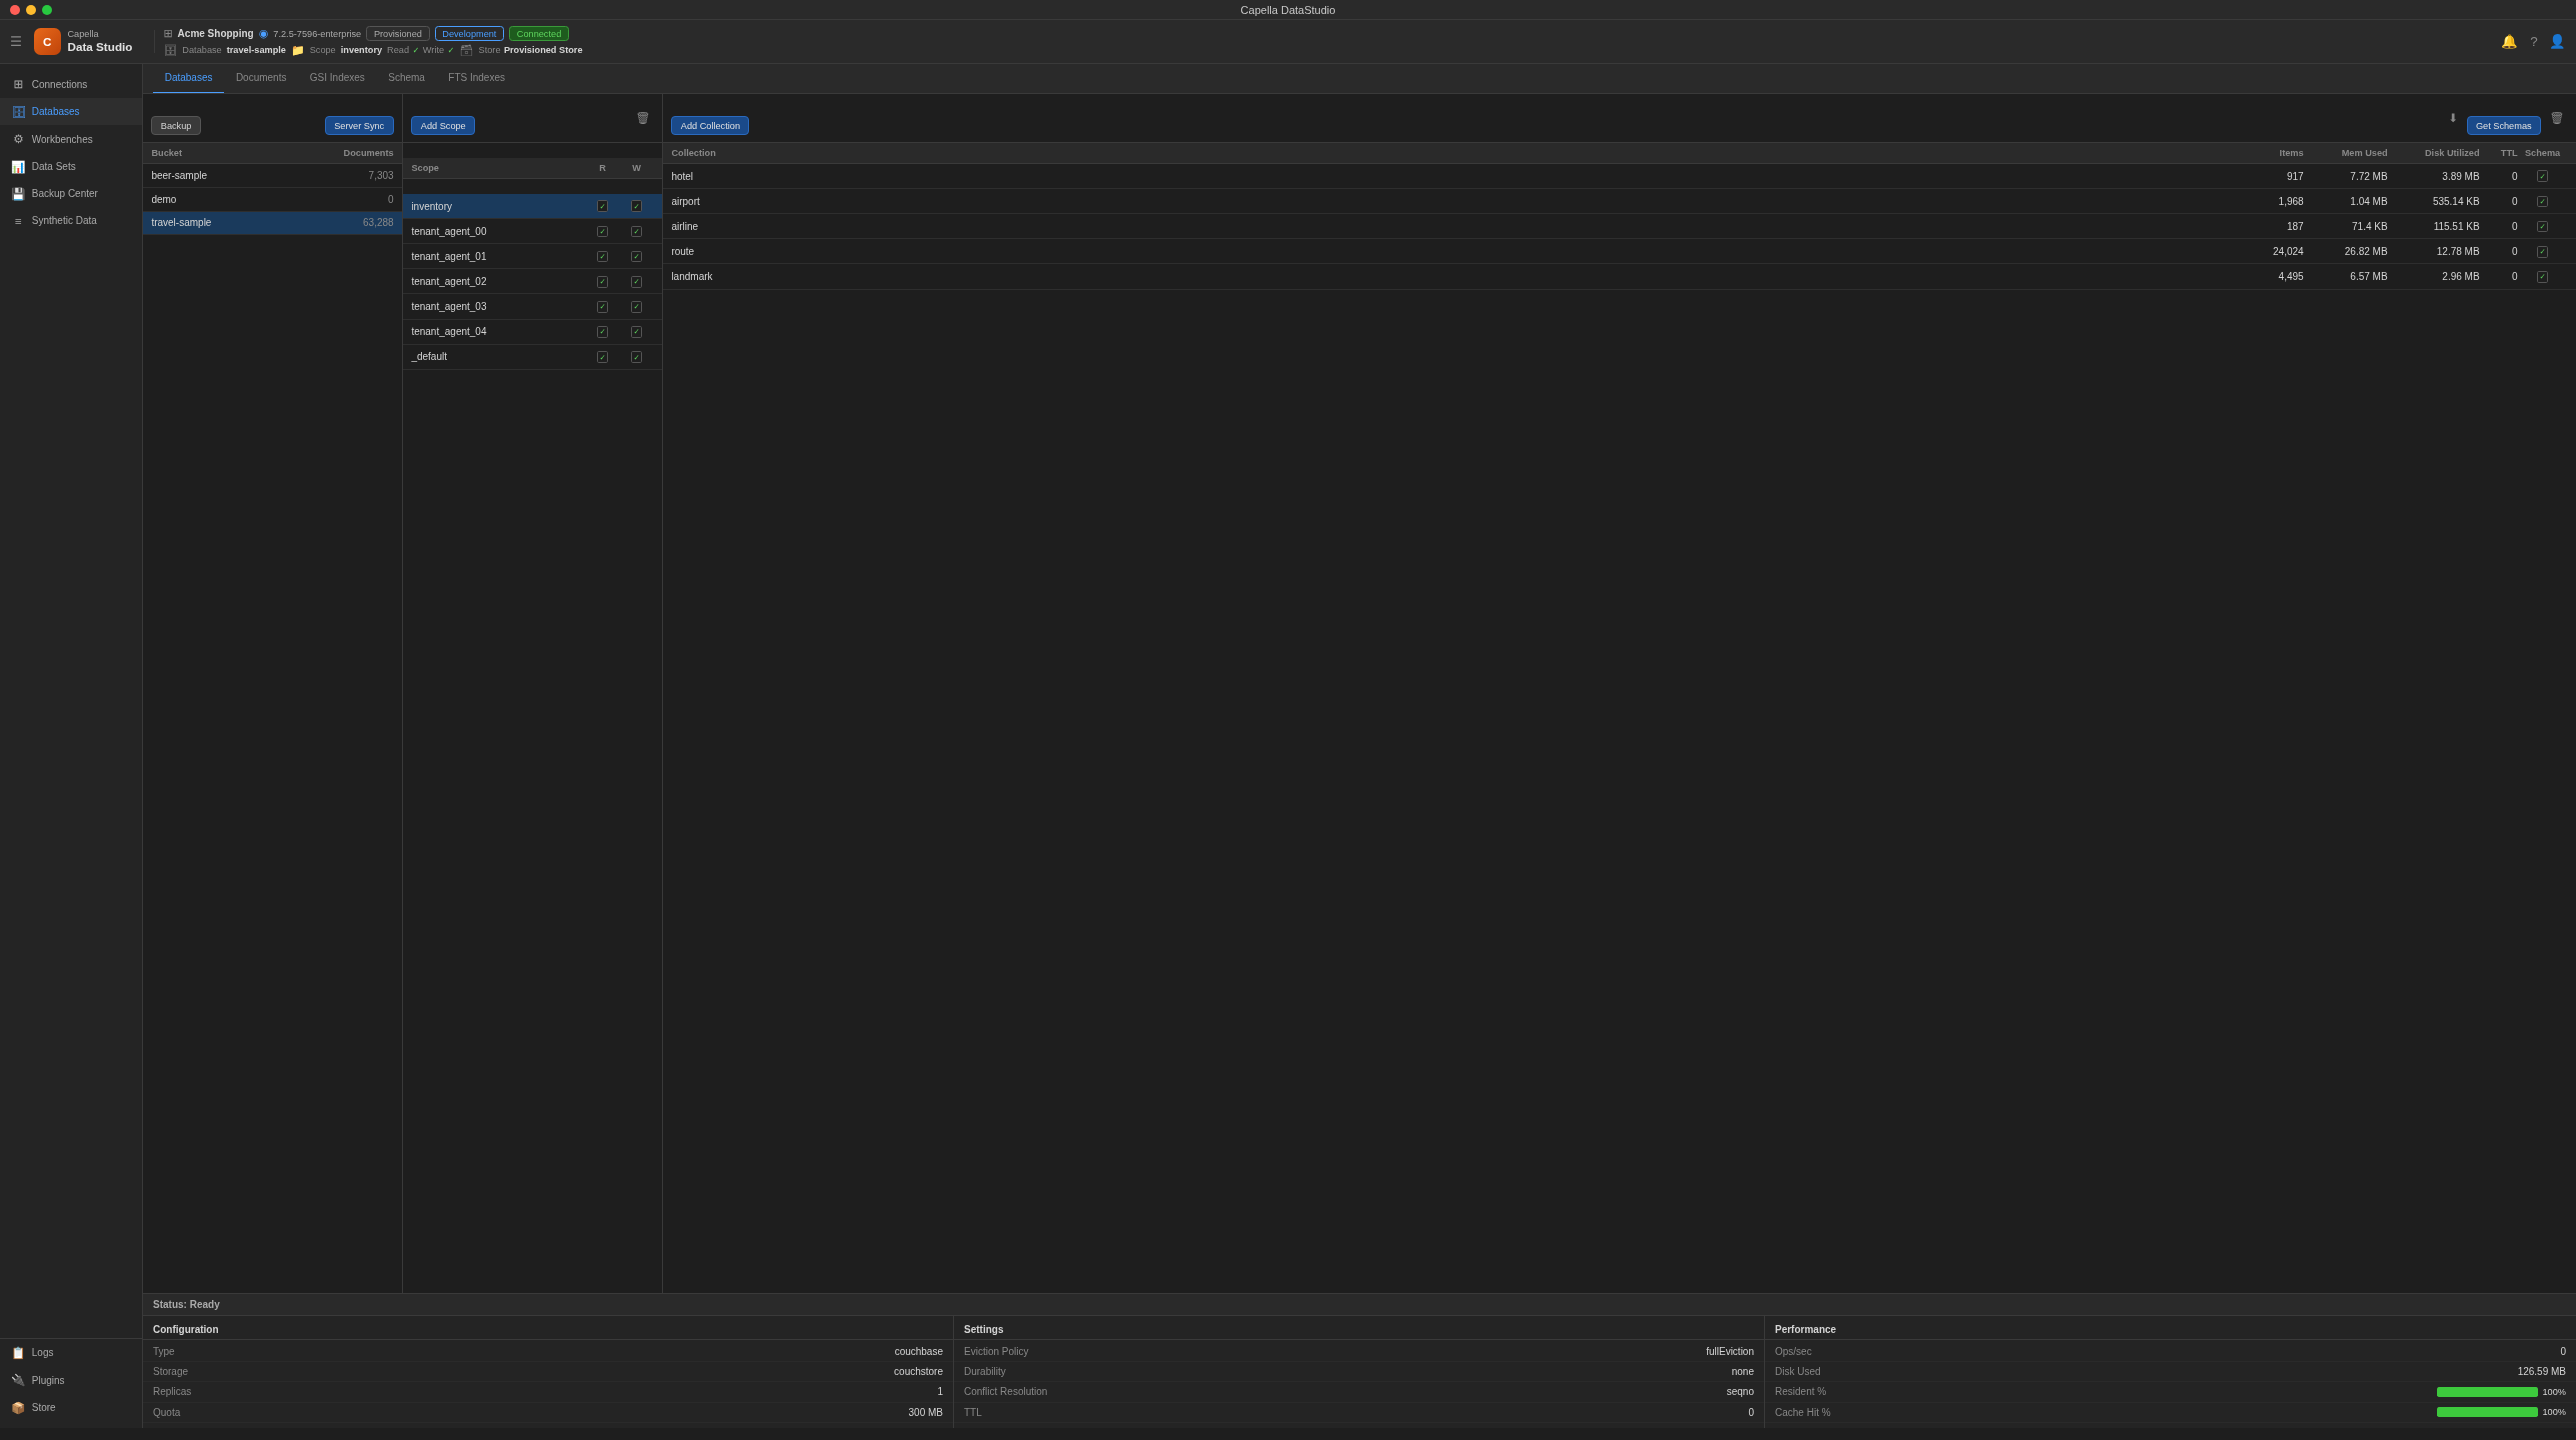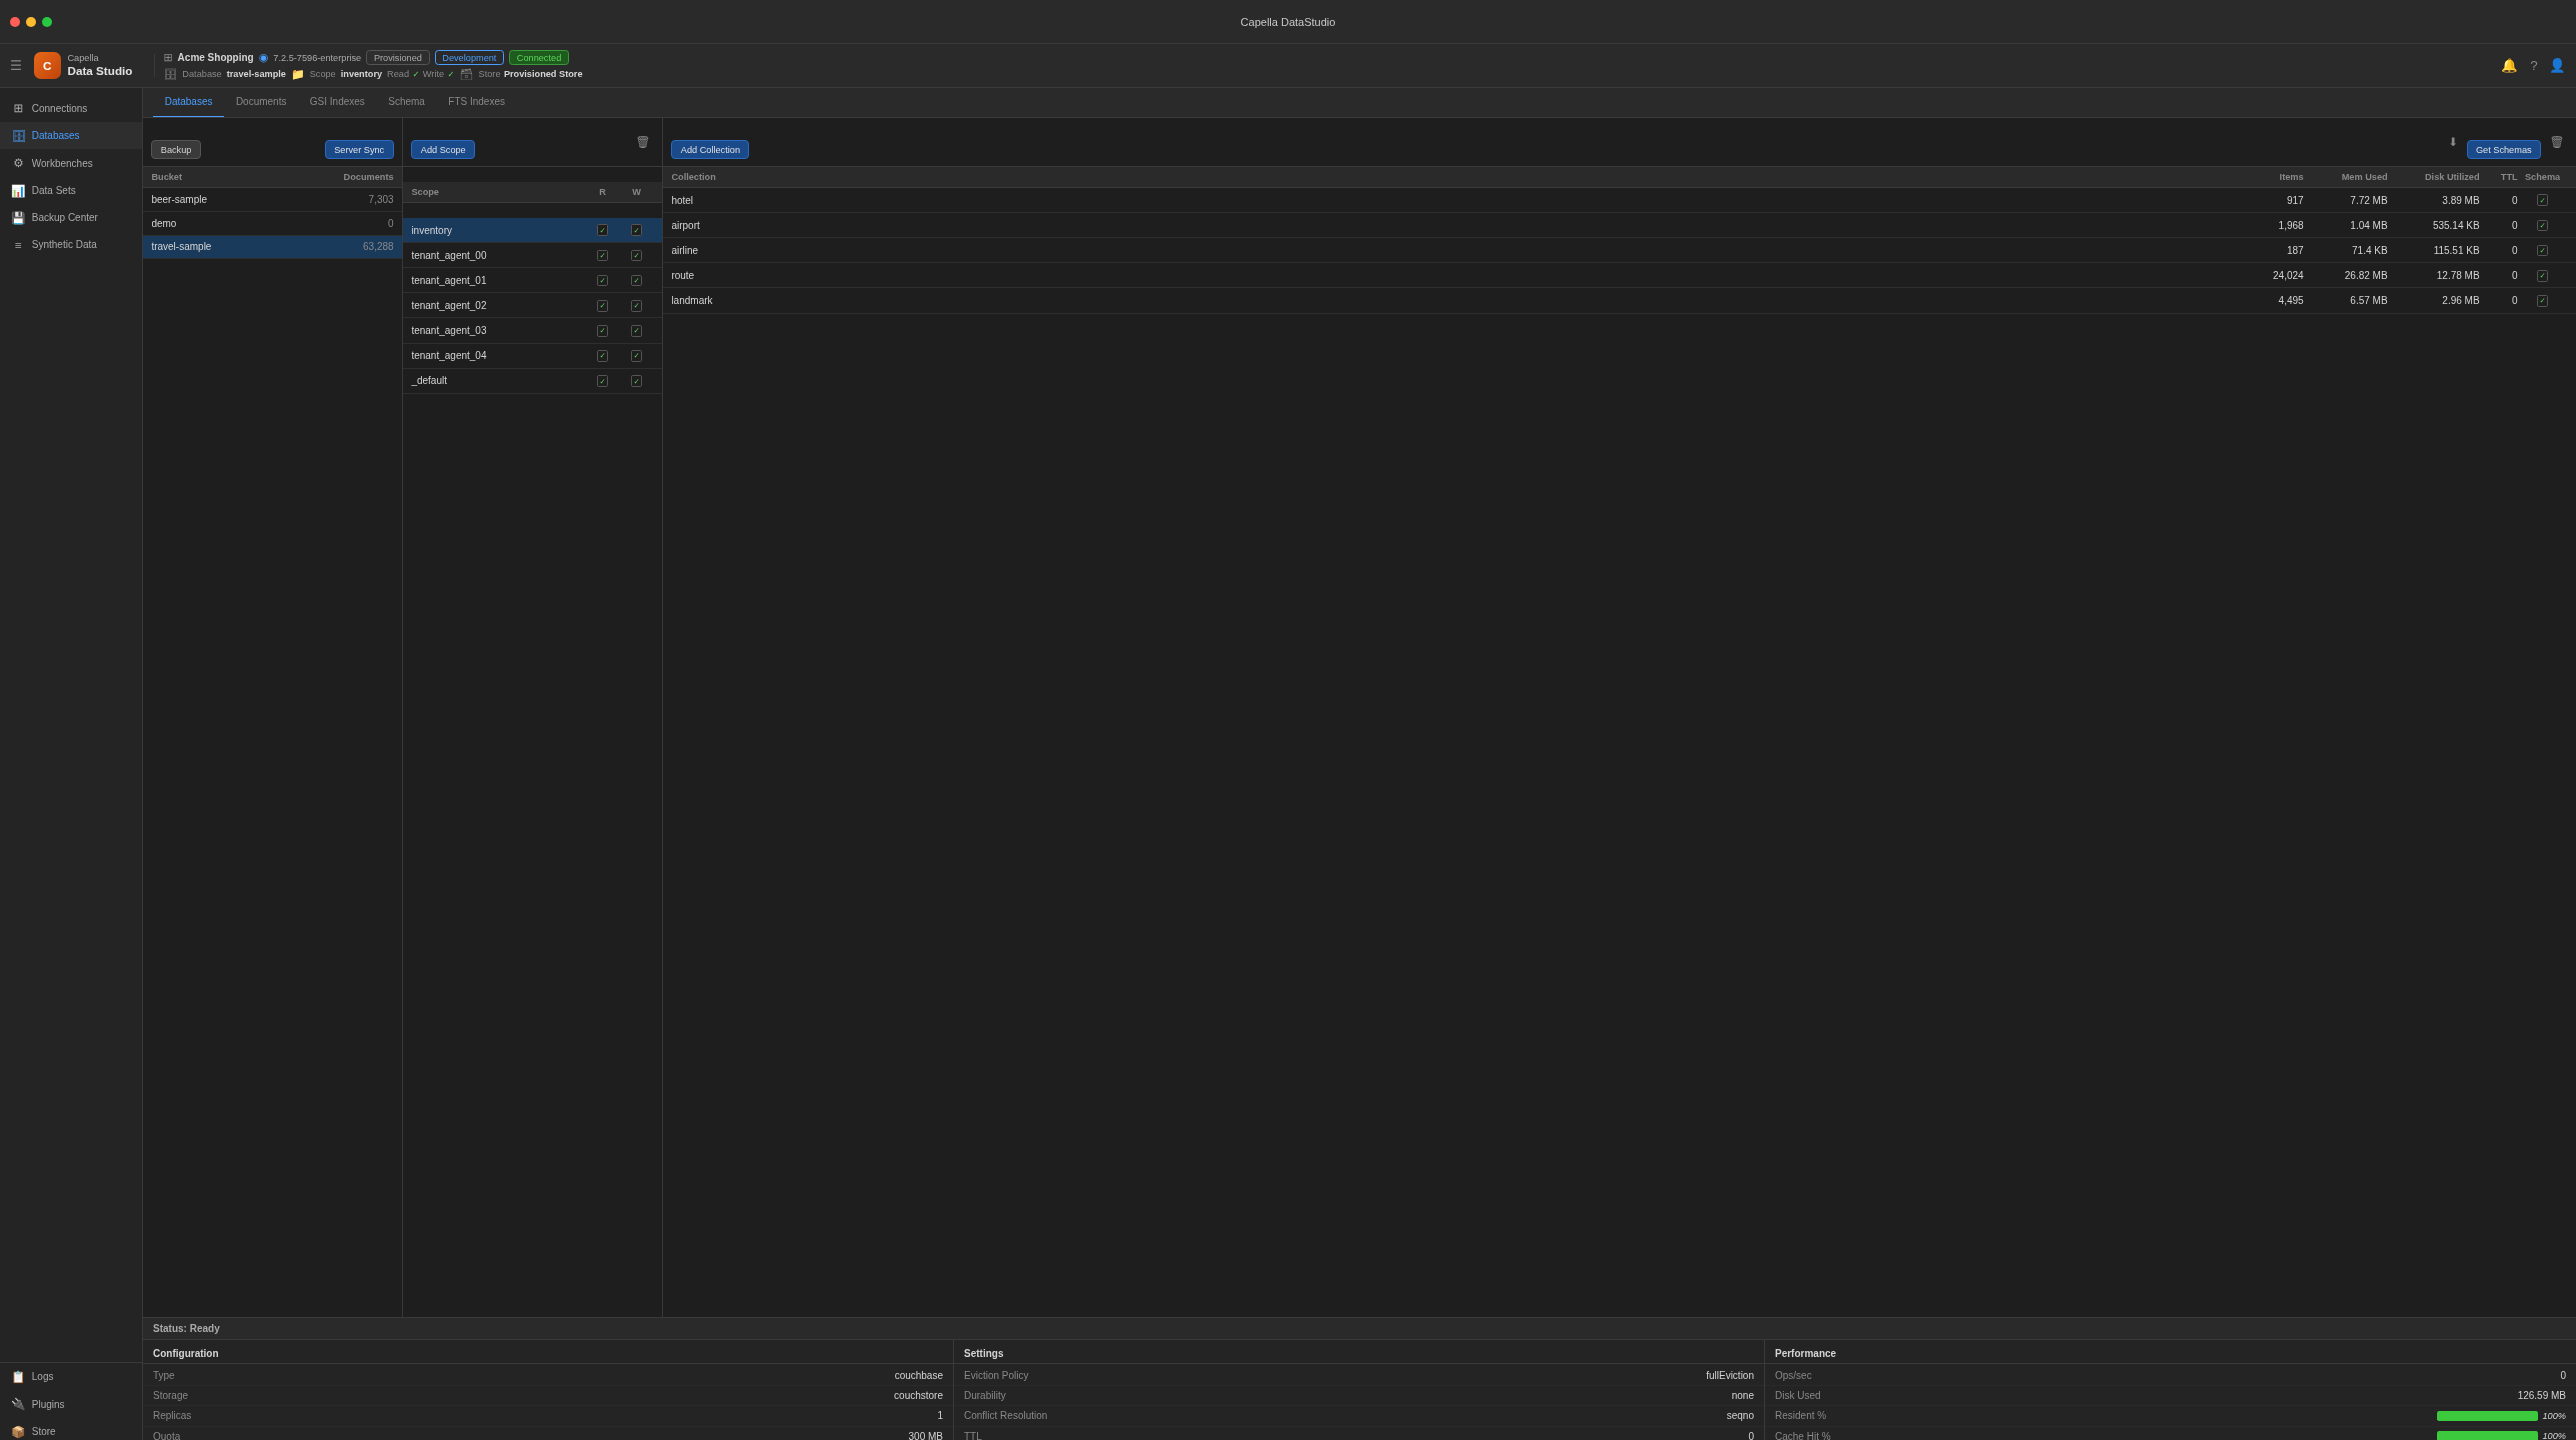--- a/index.html
+++ b/index.html
@@ -8,21 +8,21 @@
       background: #1e1e1e;
       color: #d4d4d4;
       font-size: 10px;
       height: 100vh;
       overflow: hidden;
     }
 
     
     .title-bar {
       background: #2a2a2a;
-      height: 44px;
+      height: 20px;
       display: flex;
       align-items: center;
       justify-content: center;
       border-bottom: 0.8px solid #3a3a3a;
       position: relative;
     }
     .title-bar-title {
       font-size: 11px;
       color: #c8c8c8;
       font-weight: 500;
@@ -343,21 +343,20 @@
       font-size: 10px;
       border-bottom: 0.8px solid #2a2a2a;
     }
     .info-label { color: #888; flex: 1; }
     .info-value { color: #d4d4d4; }
 
     .progress-bar-container {
       display: flex;
       align-items: center;
       gap: 5px;
-      font-style: italic;
     }
     .progress-bar {
       width: 101px;
       height: 10px;
       background: #3a3a3a;
       border-radius: 1.7px;
       overflow: hidden;
     }
     .progress-fill {
       height: 100%;

